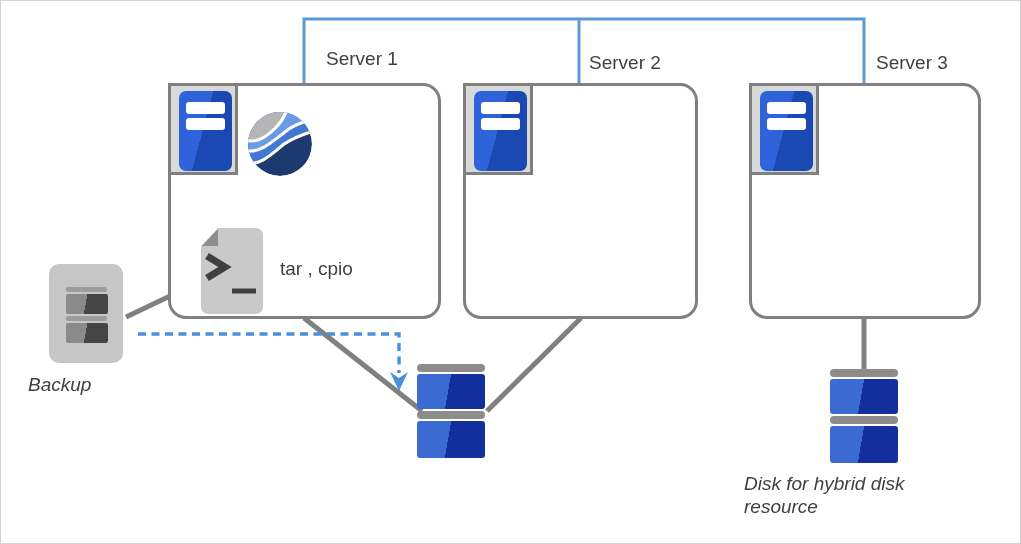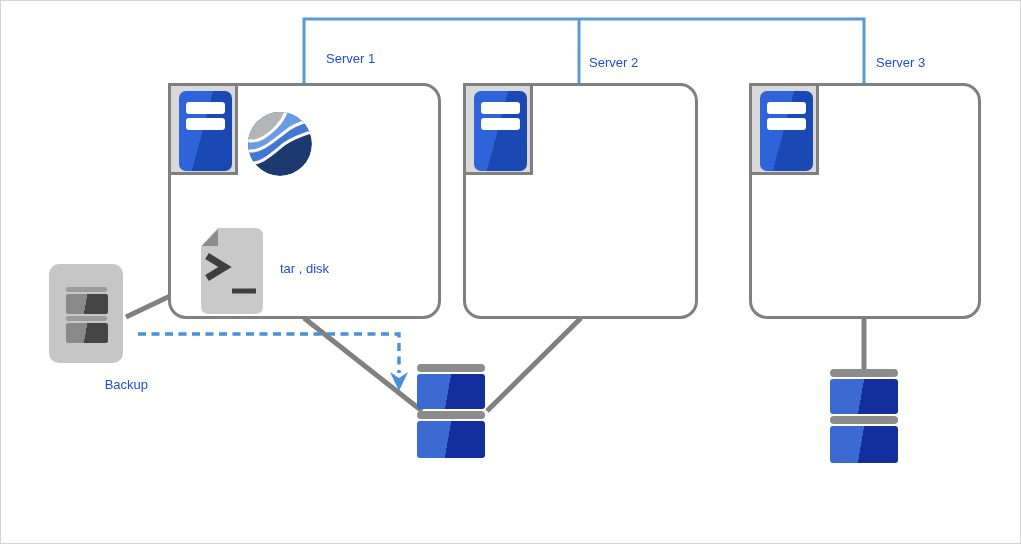--- a/index.html
+++ b/index.html
@@ -26,26 +26,26 @@
     background: #ffffff;
     border: 3px solid #808080;
     border-radius: 18px;
   }
   .server-box.s1 { left: 167px; top: 82px; width: 273px; height: 236px; }
   .server-box.s2 { left: 462px; top: 82px; width: 235px; height: 236px; }
   .server-box.s3 { left: 748px; top: 82px; width: 232px; height: 236px; }
 
   .label {
     position: absolute;
-    font-size: 13px;
+    font-size: 19px;
     line-height: 24px;
-    color: #1d4ed8;
+    color: #404040;
     white-space: nowrap;
   }
-  .label.center { text-align: right; white-space: normal; }
+  .label.center { text-align: left; white-space: normal; font-style: italic; }
 
   .server-label-1 { left: 325px; top: 46px; }
   .server-label-2 { left: 588px; top: 50px; }
   .server-label-3 { left: 875px; top: 50px; }
 
   .hybrid-text { left: 318px; top: 107px; line-height: 25px; }
   .tar-text    { left: 279px; top: 256px; }
 
   .backup-text { left: 27px;  top: 372px; width: 120px; line-height: 23px; }
   .shared-disk-text { left: 321px; top: 471px; width: 262px; line-height: 23px; }
@@ -189,21 +189,21 @@
   </svg>
 
 
   <svg class="script-icon" viewBox="0 0 64 86" width="64" height="86">
     <path d="M18,0 H55 Q63,0 63,8 V78 Q63,86 55,86 H9 Q1,86 1,78 V18 Z" fill="#c9c9c9"></path>
     <path d="M18,1 L18,18 L2,18 Z" fill="#8d8d8d"></path>
     <path d="M7,28 L25,39 L7,50" fill="none" stroke="#3f3f3f" stroke-width="7"></path>
     <line x1="32" y1="63" x2="56" y2="63" stroke="#3f3f3f" stroke-width="5"></line>
   </svg>
 
-  <div class="label tar-text">tar , disk</div>
+  <div class="label tar-text">tar , cpio</div>
 
   <div class="backup-icon">
     <div class="slot-bar t1"></div>
     <div class="slot s1"></div>
     <div class="slot-bar t2"></div>
     <div class="slot s2"></div>
   </div>
   <div class="label center backup-text">
     <div>Backup</div>
   </div>
@@ -214,14 +214,18 @@
     <div class="cap c2"></div>
     <div class="body d2"></div>
   </div>
 
   <div class="disk-stack disk3-pos">
     <div class="cap c1"></div>
     <div class="body d1"></div>
     <div class="cap c2"></div>
     <div class="body d2"></div>
   </div>
+  <div class="label center disk3-text">
+    <div>Disk for hybrid disk</div>
+    <div>resource</div>
+  </div>
 
 </div>
 
 </body></html>

